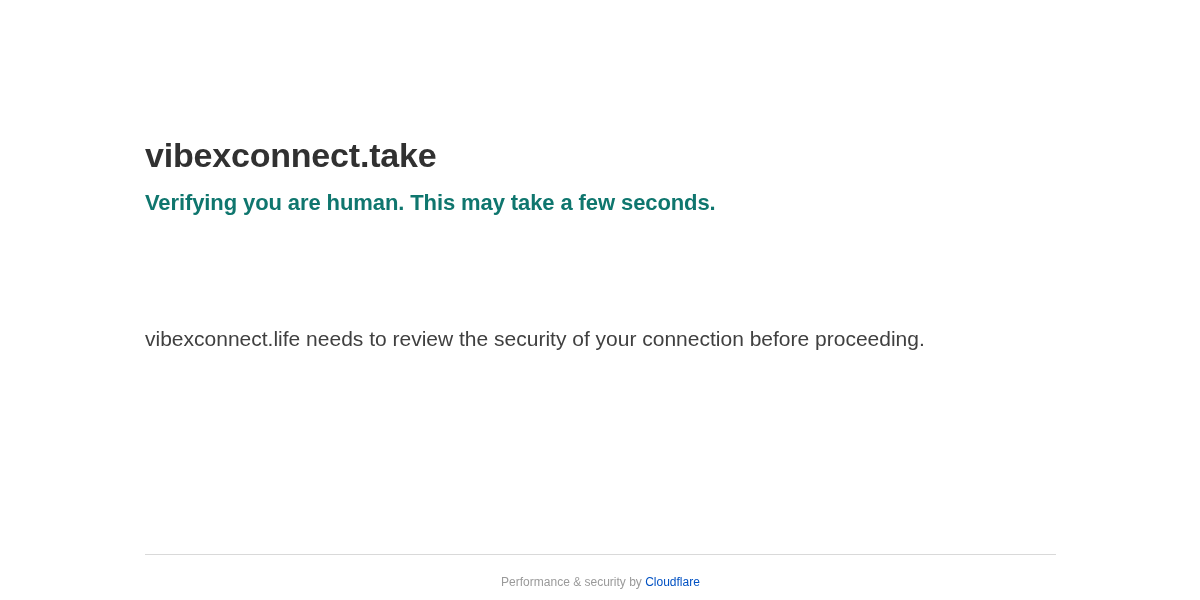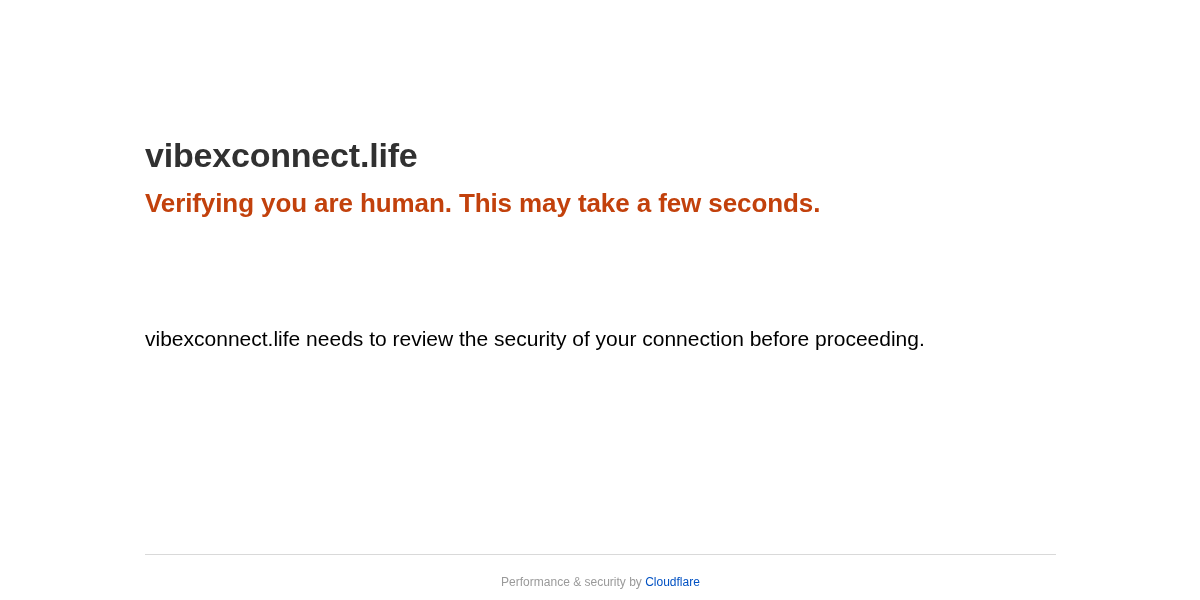--- a/index.html
+++ b/index.html
@@ -36,39 +36,39 @@
     font-size: 34px;
     line-height: 44px;
     font-weight: 700;
     letter-spacing: -0.2px;
     color: #313131;
   }
 
   .challenge-subheading {
     margin: 0;
     padding-top: 12px;
-    font-size: 26px;
+    font-size: 22px;
     line-height: 28px;
     font-weight: 700;
     letter-spacing: -0.1px;
-    color: #c2410c;
+    color: #0f766e;
   }
 
   
   .challenge-widget {
     height: 92px;
     margin-top: 12px;
   }
 
   .challenge-body {
     margin: 0;
     font-size: 21px;
     line-height: 36px;
     font-weight: 400;
-    color: #000000;
+    color: #404040;
     max-width: 800px;
   }
 
   
   .footer {
     position: absolute;
     left: 145px;
     top: 554px;
     width: 911px;
   }
@@ -113,21 +113,21 @@
     text-decoration: none;
   }
 </style>
 </head>
 <body>
 
 <div class="page">
 
   <main class="content">
 
-    <h1 class="challenge-heading">vibexconnect.life</h1>
+    <h1 class="challenge-heading">vibexconnect.take</h1>
 
     <h2 class="challenge-subheading">Verifying you are human. This may take a few seconds.</h2>
 
     <div class="challenge-widget"></div>
 
     <p class="challenge-body">vibexconnect.life needs to review the security of your connection before proceeding.</p>
 
   </main>
 
   <footer class="footer">

